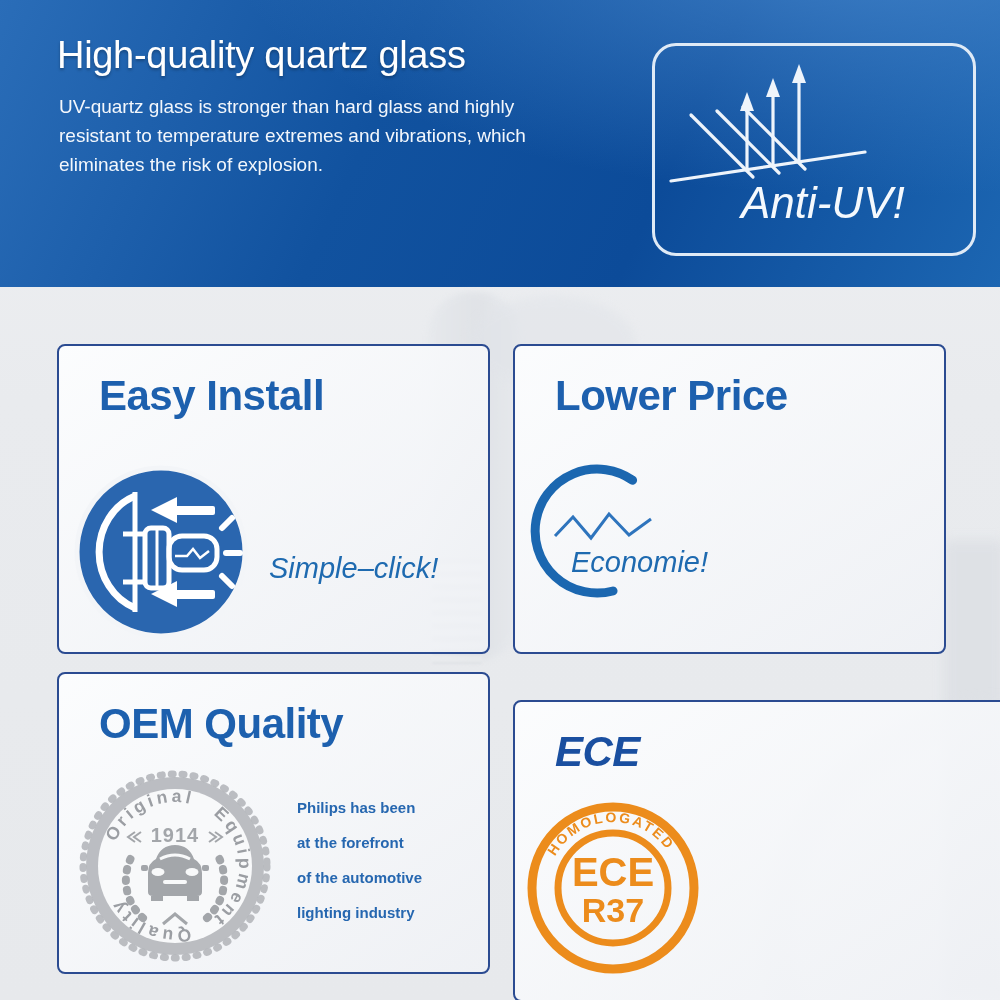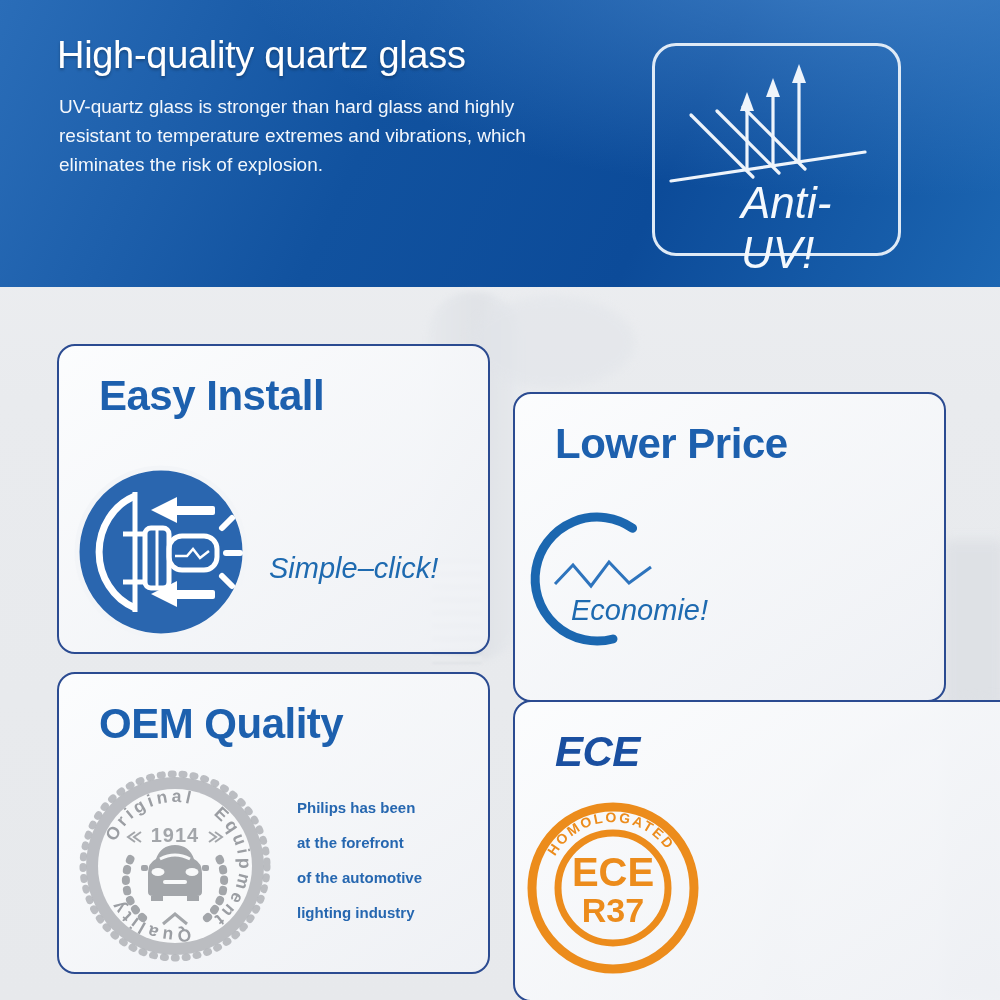--- a/index.html
+++ b/index.html
@@ -14,37 +14,37 @@
       linear-gradient(115deg,#2a6db8 0%,#11529f 38%,#0c4b99 66%,#1c66b2 100%);
   }
   .banner-title { position:absolute; left:57px; top:34px; font-size:38px; font-weight:normal; color:#ffffff; letter-spacing:-.3px; text-shadow:0 2px 3px rgba(0,0,0,.28); }
   .banner-desc { position:absolute; left:59px; top:92px; font-size:19px; line-height:29px; color:#f3f7fc; }
   .lines { white-space:pre-line; }
   .checks { position:absolute; left:57px; top:196px; display:flex; gap:36px; }
   .check-item { display:flex; align-items:flex-start; }
   .check-item svg { flex:0 0 auto; margin-top:0; }
   .check-label { font-size:21px; line-height:26px; color:#f5f8fc; margin-left:10px; margin-top:14px; max-width:170px; }
 
-  .antiuv-box { position:absolute; left:652px; top:43px; width:249px; height:213px; border:3px solid #dfeaf6; border-radius:24px; }
+  .antiuv-box { position:absolute; left:652px; top:43px; width:324px; height:213px; border:3px solid #dfeaf6; border-radius:24px; }
   .antiuv-icon { position:absolute; left:10px; top:8px; }
   .antiuv-label { position:absolute; left:86px; top:132px; font-size:44px; font-style:italic; color:#f5f9fd; }
 
   
   .ghost { position:absolute; pointer-events:none; }
   .ghost-bulb { left:428px; top:292px; width:92px; height:368px; background:linear-gradient(90deg,#e4e7eb,#dadde2 55%,#e6e9ed); border-radius:42px; opacity:.6; filter:blur(3px); }
   .ghost-flange { left:470px; top:296px; width:165px; height:92px; background:#e1e4e9; border-radius:50%; opacity:.55; filter:blur(5px); }
   .ghost-ribs { left:432px; top:558px; width:50px; height:106px; background:repeating-linear-gradient(180deg,#d6d9de 0 6px,#eceef0 6px 13px); opacity:.45; filter:blur(1px); }
   .ghost-right { left:944px; top:540px; width:60px; height:460px; background:#dcdfe4; opacity:.8; filter:blur(6px); }
   .ghost-ring { left:760px; top:700px; width:480px; height:480px; border:34px solid #dfe2e7; border-radius:50%; opacity:.55; filter:blur(6px); }
 
   
-  .card { position:absolute; border:2px solid #2b4b91; border-radius:18px;
+  .card { position:absolute; border:2px solid #2b4b91; border-radius:8px;
     background:linear-gradient(145deg, rgba(253,254,255,.92), rgba(240,242,246,.84)); }
   .card-easy    { left:57px;  top:344px; width:433px; height:310px; }
-  .card-price   { left:513px; top:344px; width:433px; height:310px;margin-top:48px; }
+  .card-price   { left:513px; top:344px; width:433px; height:310px; }
   .card-oem     { left:57px;  top:672px; width:433px; height:302px; }
   .card-ece     { left:513px; top:672px; width:512px; height:302px;margin-top:28px; }
 
   .card h2 { position:absolute; left:40px; top:26px; font-size:42px; font-weight:bold; letter-spacing:-.5px; color:#1d60ae; }
   .card-ece h2 { font-style:italic; color:#1a4fa0; }
   .caption { position:absolute; font-size:29px; font-style:italic; font-weight:500; color:#1e6ab0; }
   .caption-easy { left:210px; top:206px; }
   .caption-price { left:56px; top:200px; }
   .icon-easy { position:absolute; left:14px; top:118px; }
   .icon-price { position:absolute; left:12px; top:110px; }

